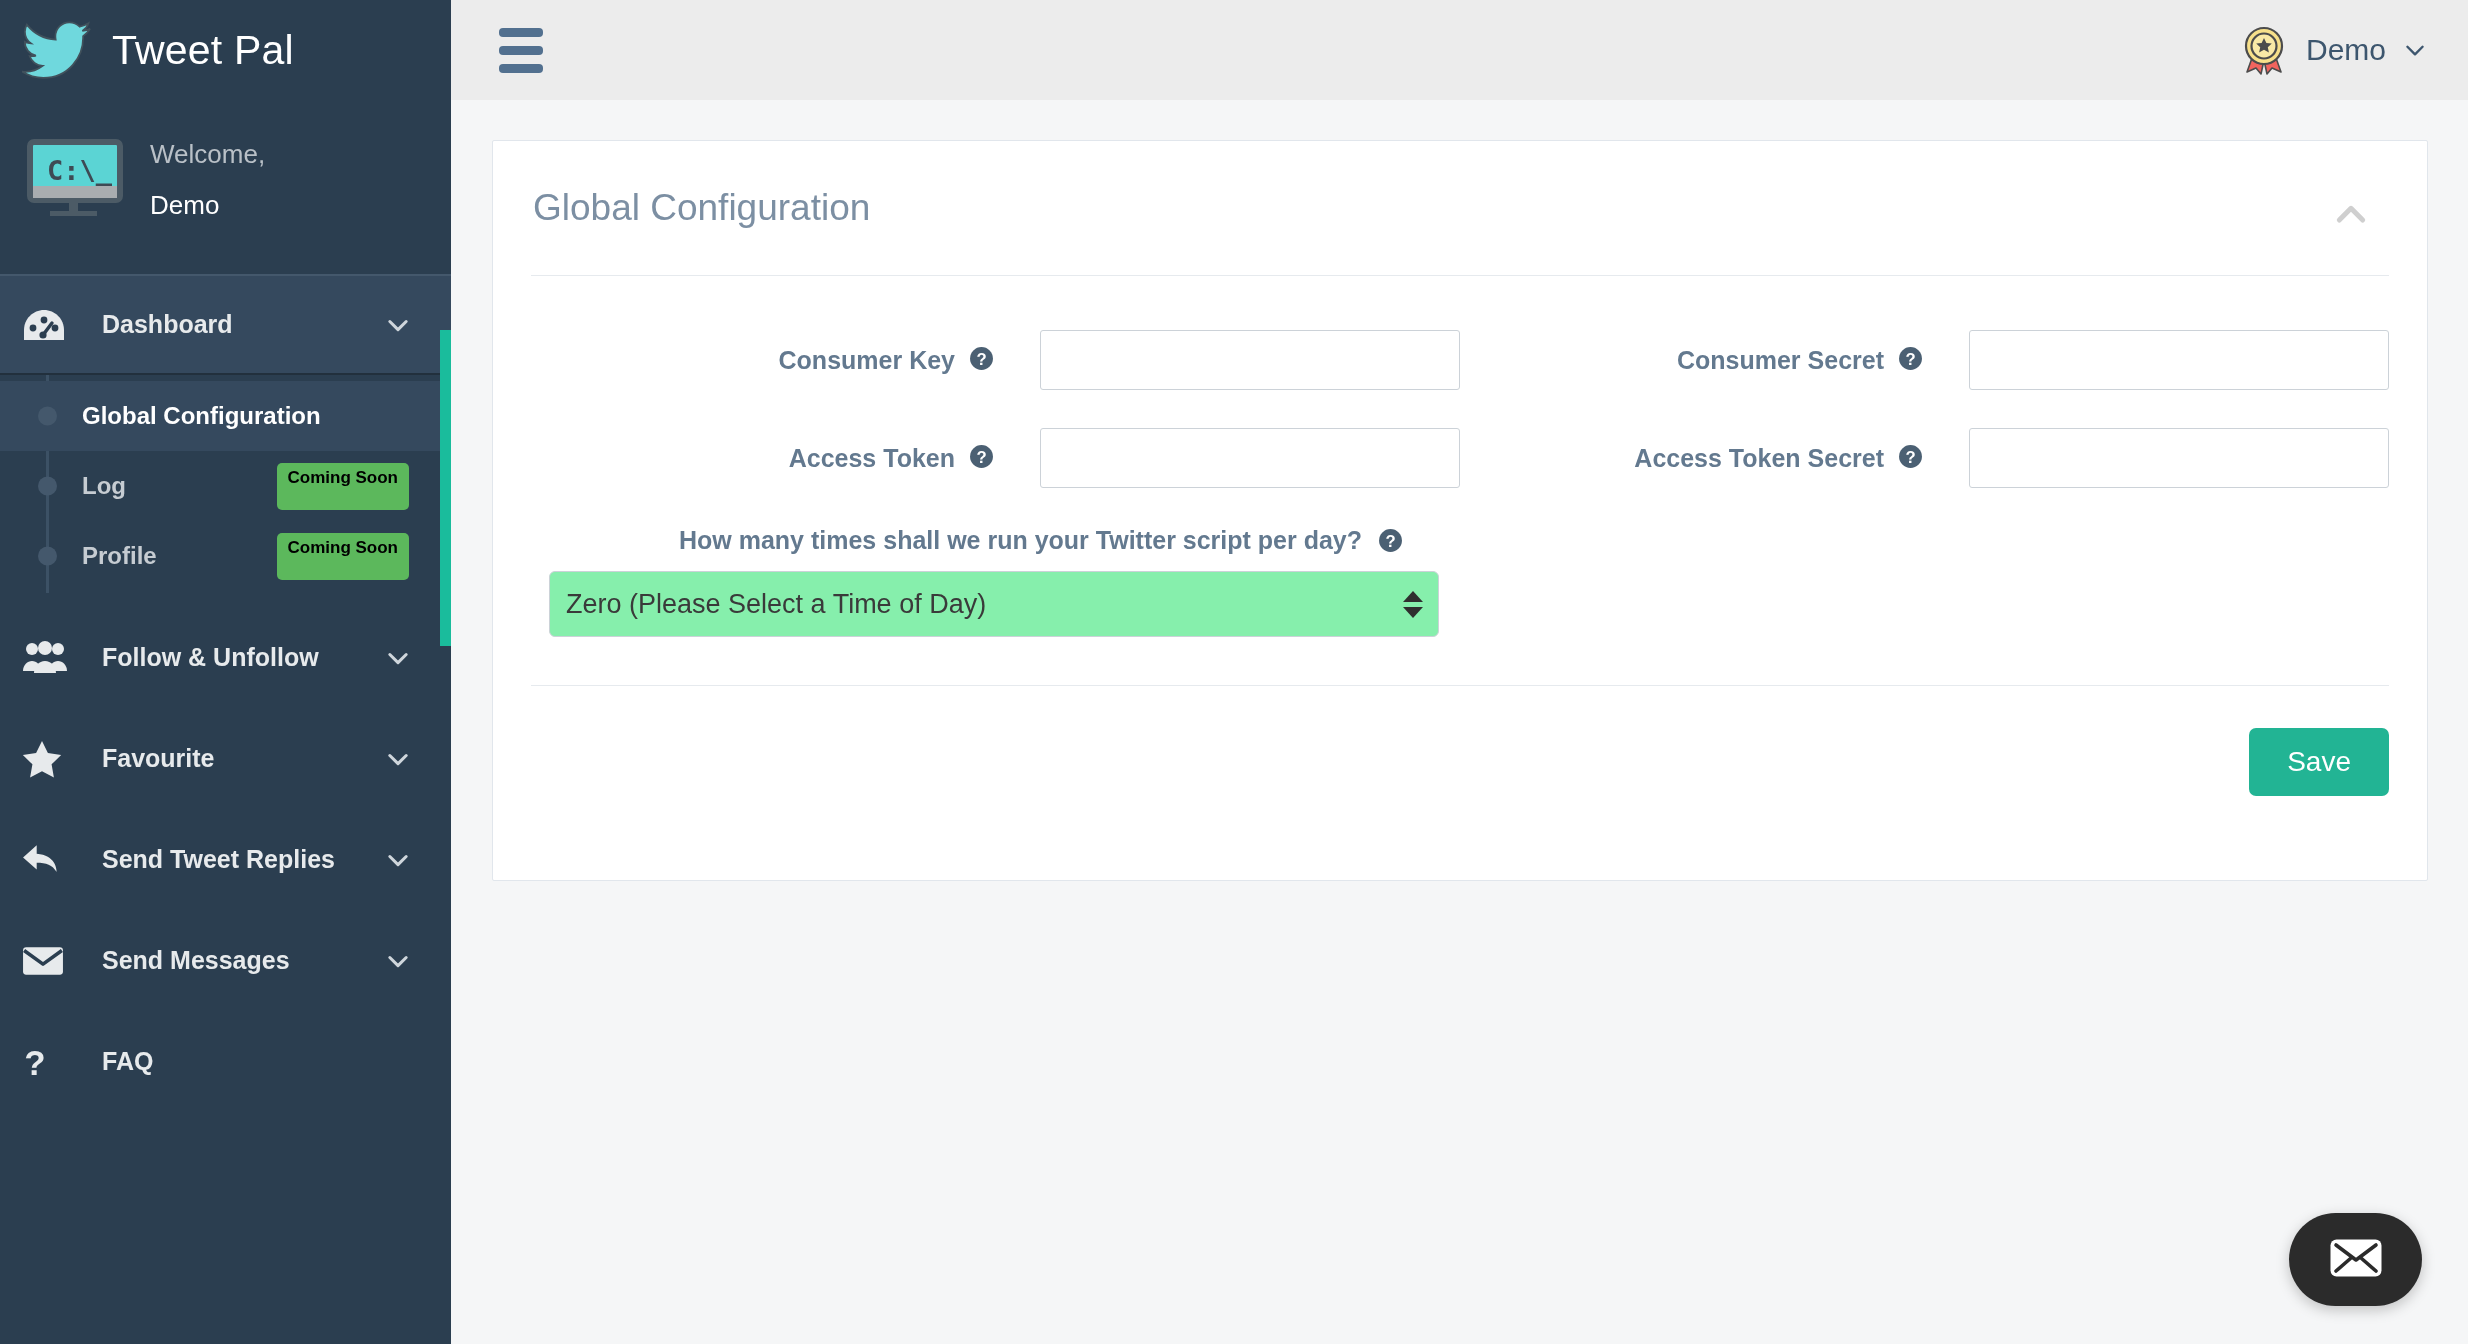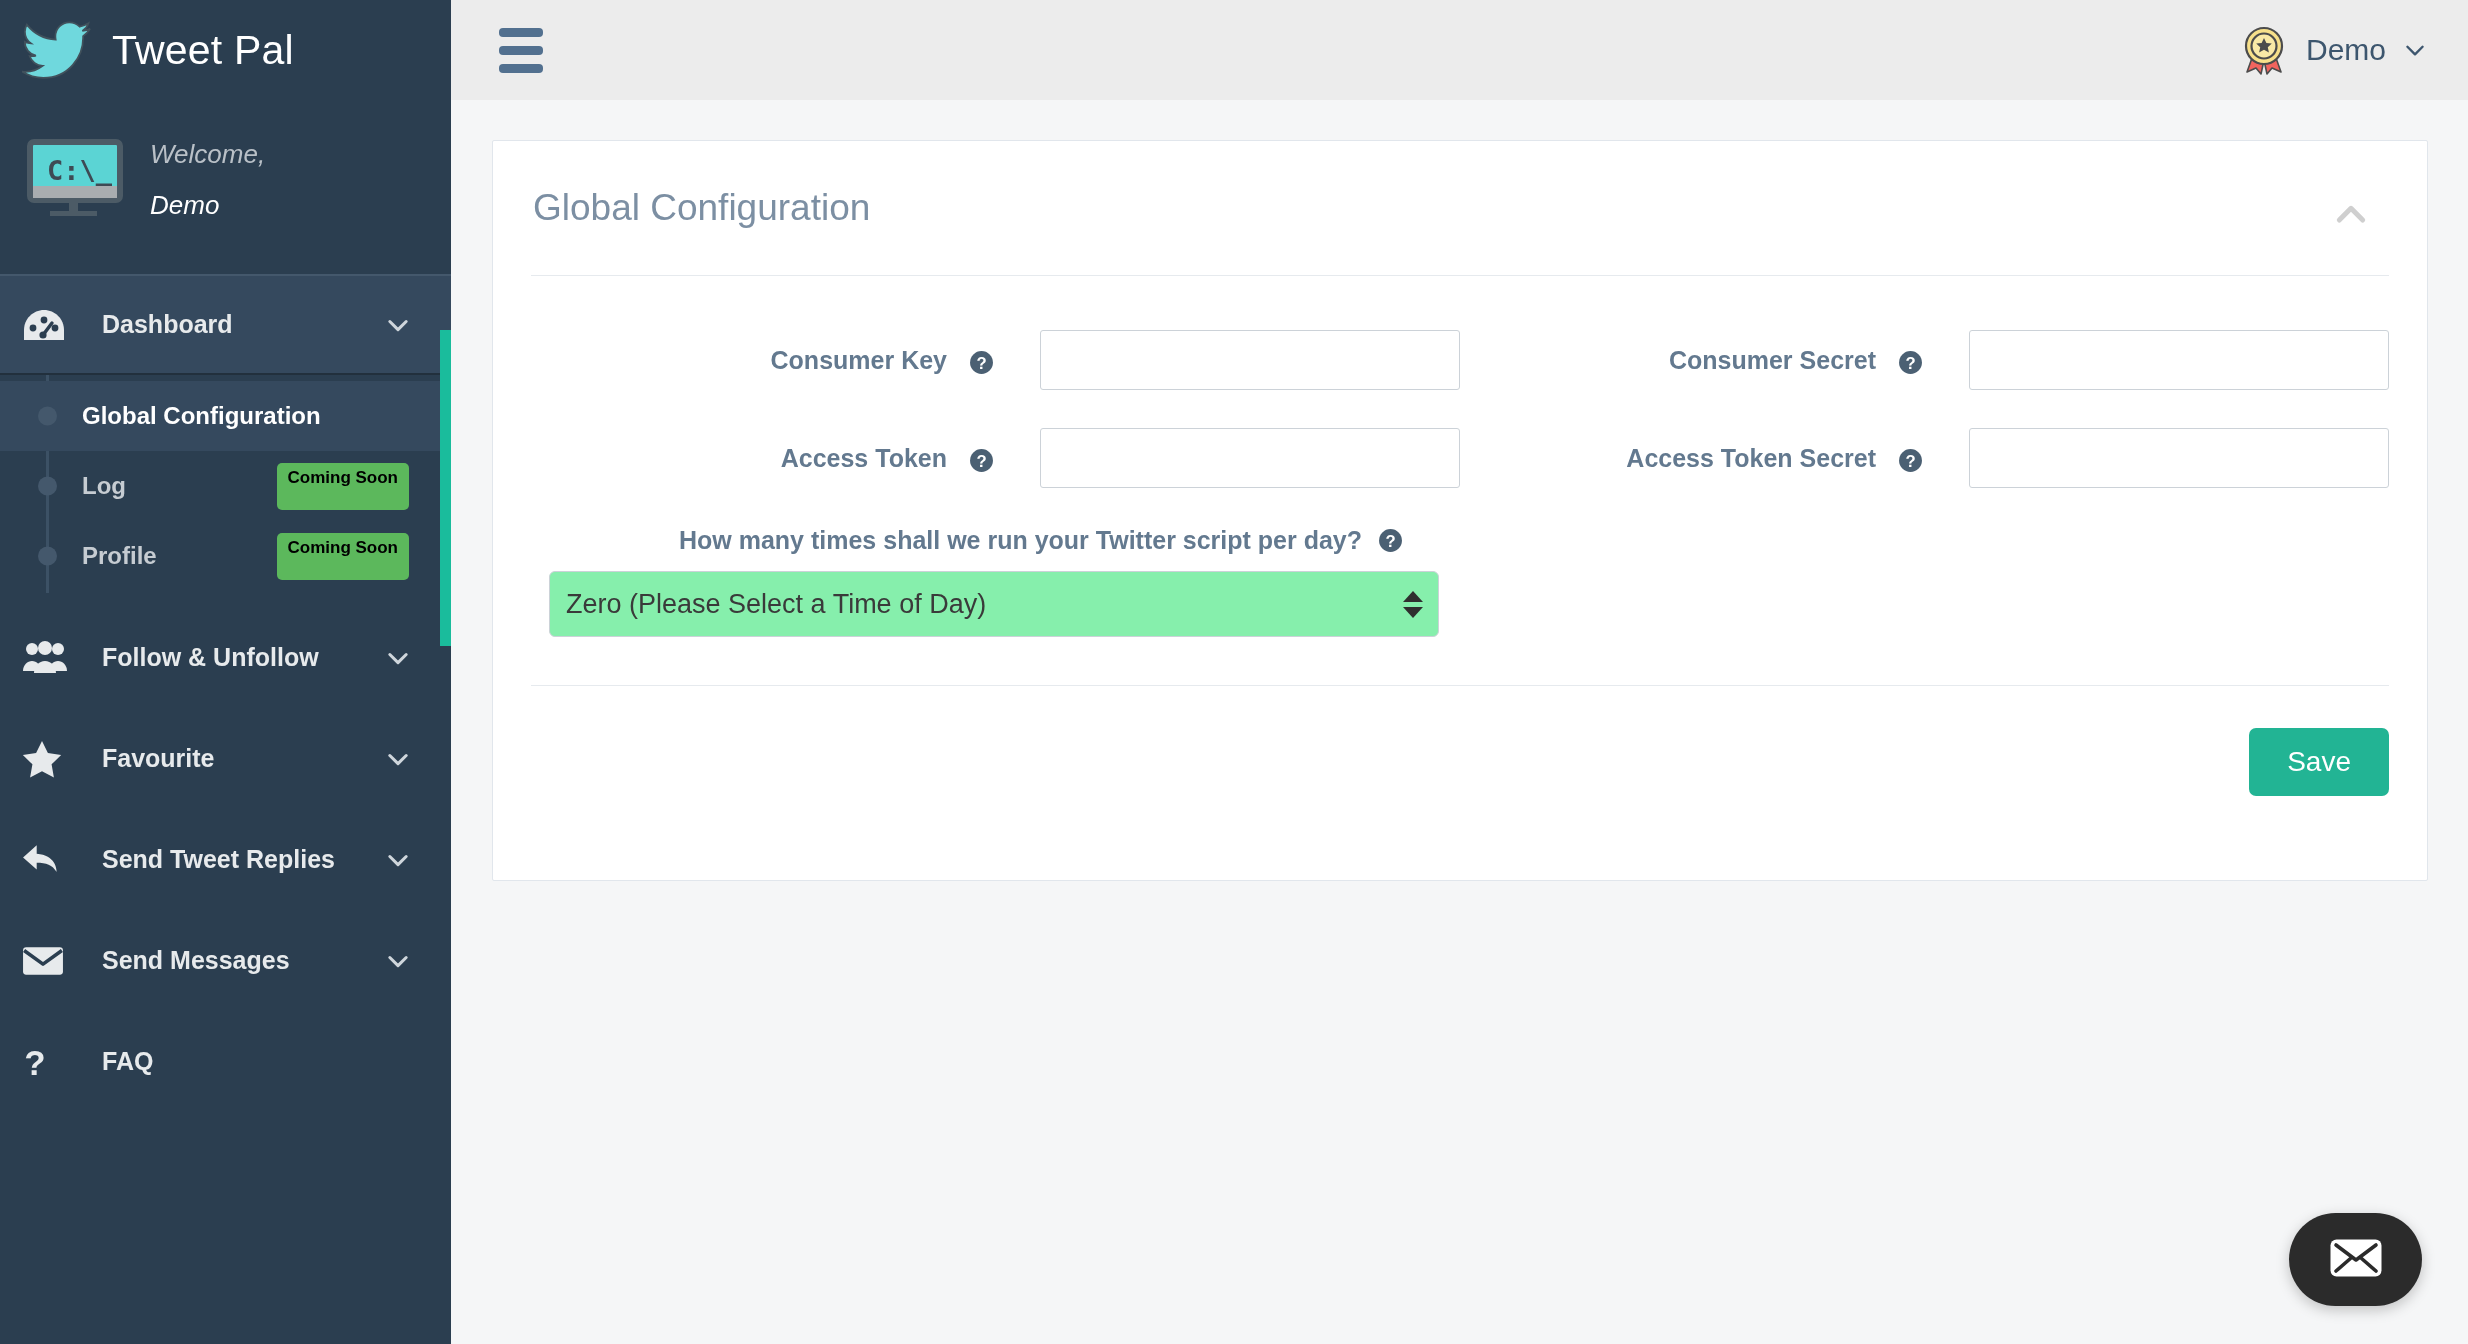--- a/index.html
+++ b/index.html
@@ -33,21 +33,21 @@
     letter-spacing: .2px;
     font-weight: 400;
   }
   .user-block {
     display: flex;
     align-items: center;
     gap: 26px;
     padding: 38px 0 52px 26px;
   }
   .user-avatar { width: 98px; height: 84px; flex: 0 0 98px; }
-  .user-text { display: flex; flex-direction: column; gap: 20px; font-style: italic; }
+  .user-text { display: flex; flex-direction: column; gap: 20px; }
   .user-welcome { color: #b9c0c7; font-size: 26px; }
   .user-name { color: #ffffff; font-size: 26px; }
 
   .nav { position: relative; }
   .nav-item {
     display: flex;
     align-items: center;
     height: 101px;
     padding: 0 38px 0 22px;
     color: #e7eaec;
@@ -189,22 +189,22 @@
     display: flex;
     align-items: center;
     justify-content: flex-end;
     padding-bottom: 38px;
   }
   .form-row .lbl {
     color: #63798f;
     font-size: 25px;
     font-weight: bold;
     display: flex;
-    align-items: flex-end;
-    gap: 22px;
+    align-items: flex-start;
+    gap: 14px;
     white-space: nowrap;
     margin-right: 46px;
   }
   .help-icon {
     width: 25px; height: 25px; flex: 0 0 25px;
     display: inline-flex; align-items: center; justify-content: center;
     cursor: pointer;
   }
   .txt-input {
     width: 420px;

